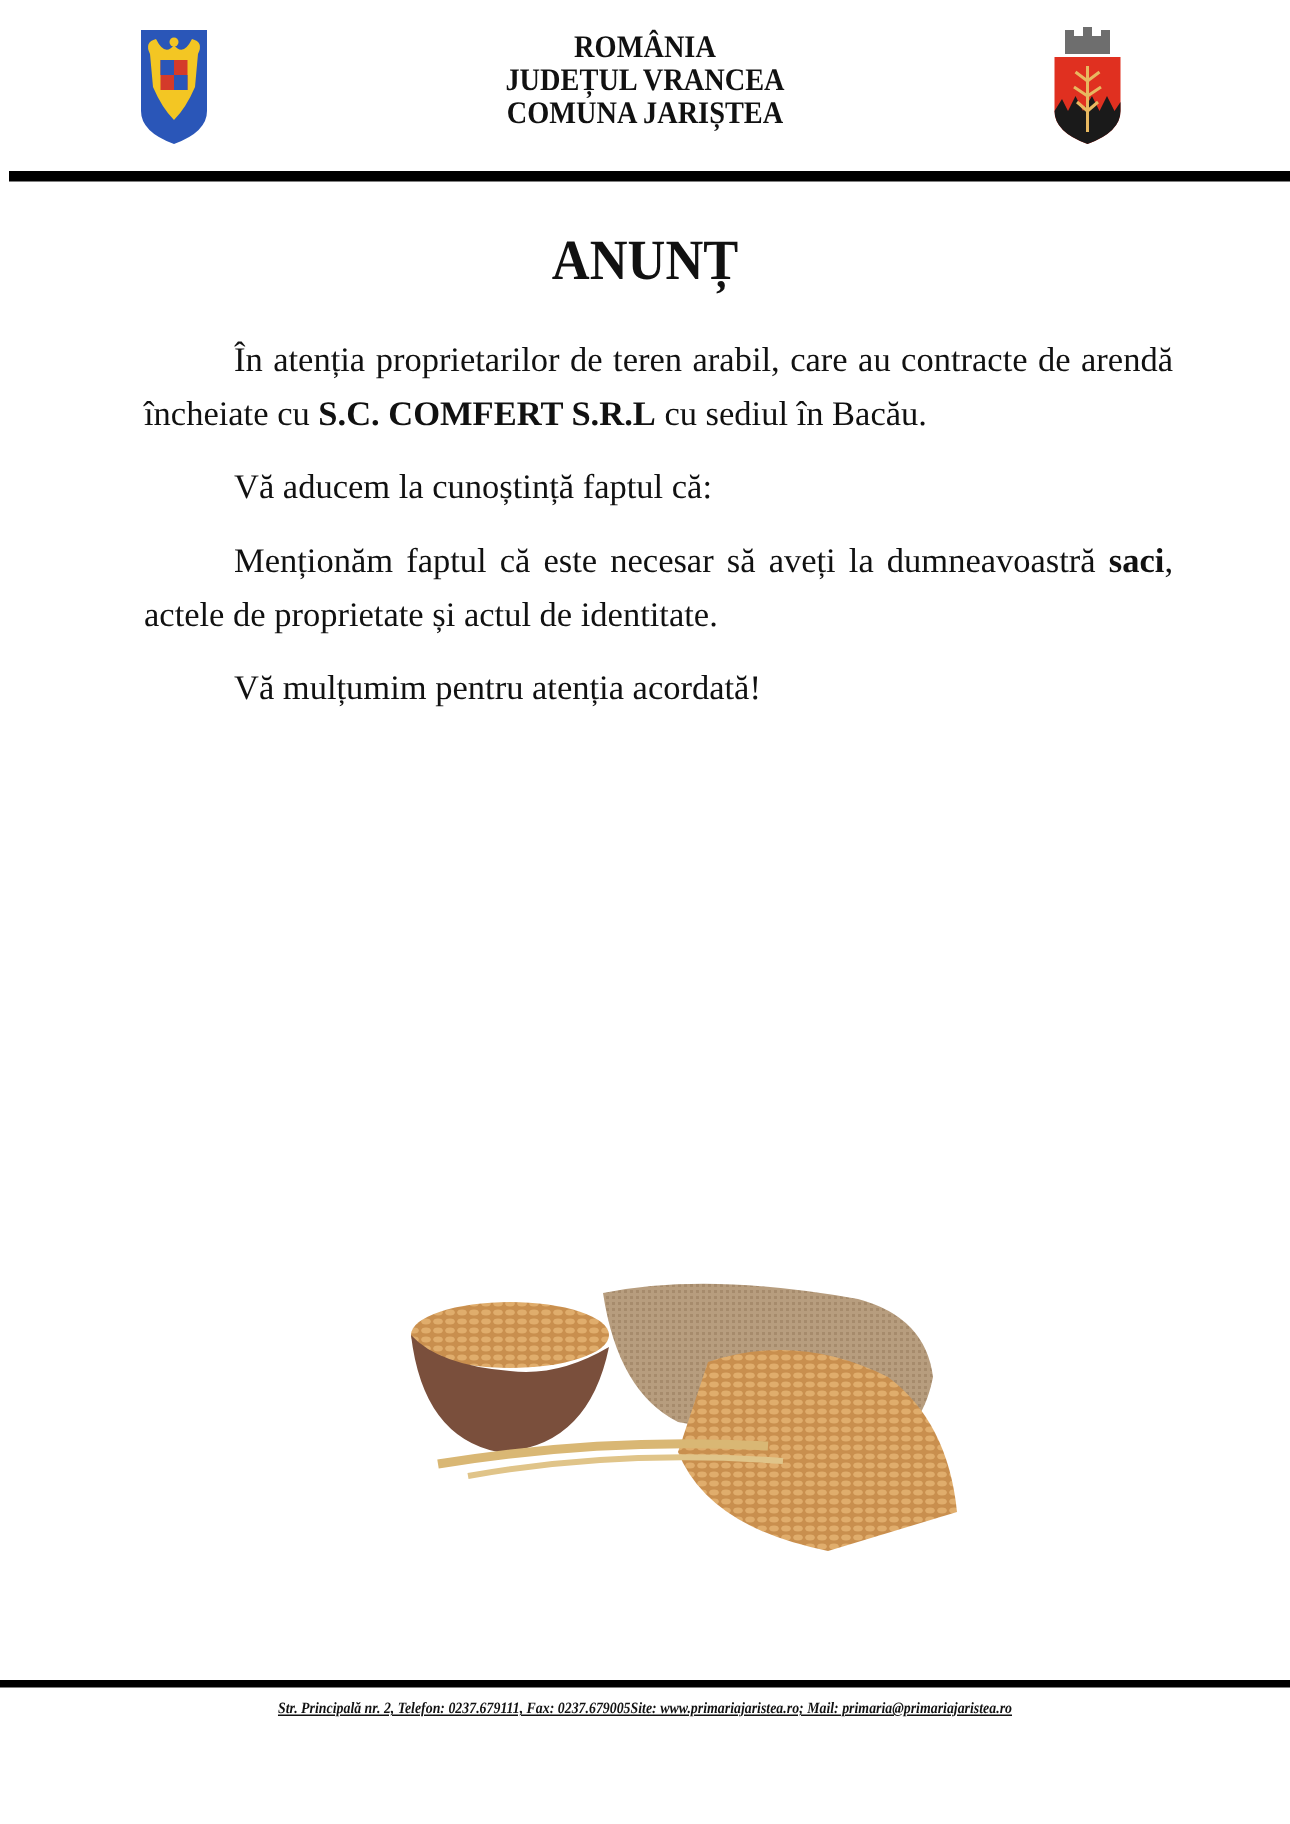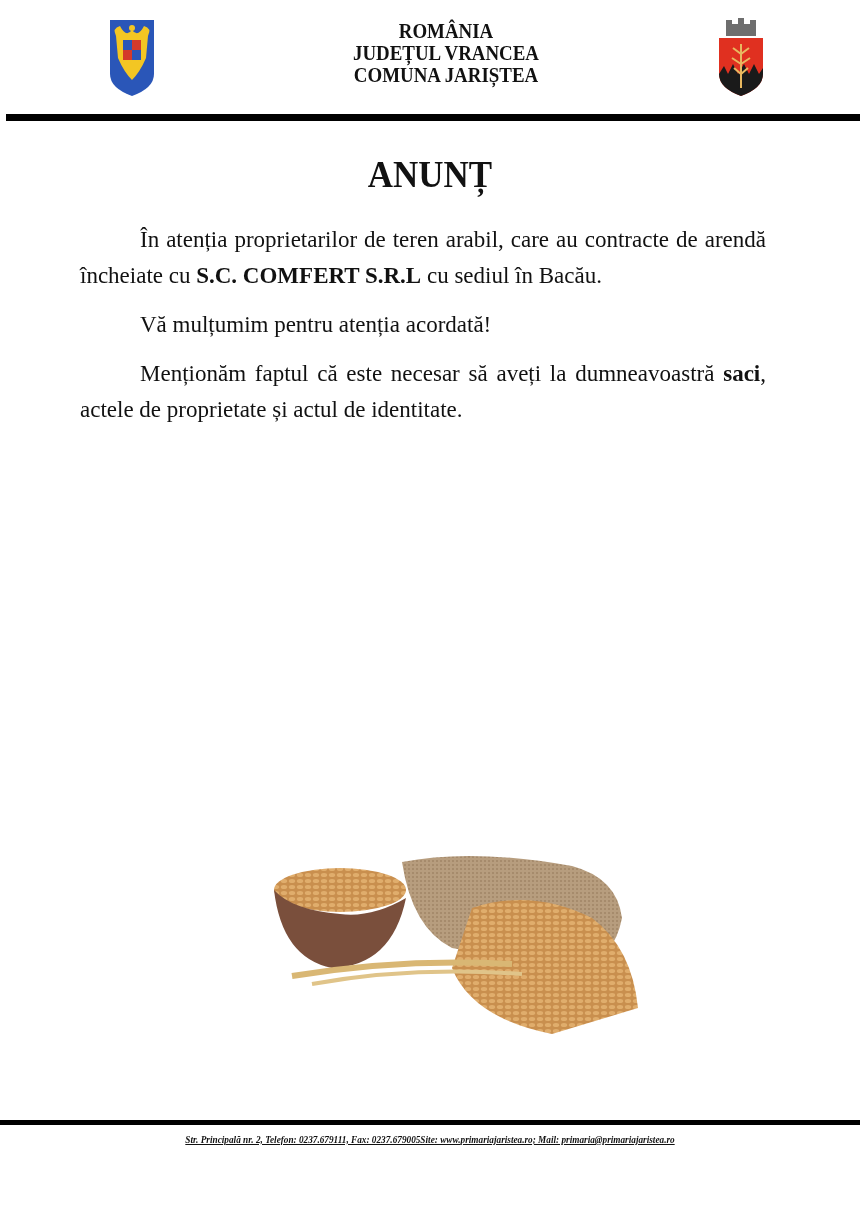--- a/index.html
+++ b/index.html
@@ -1,23 +1,23 @@
 <!DOCTYPE html>
 <html><head>
 <meta charset="utf-8">
 <style>
   html, body { margin:0; padding:0; background:#fff; }
   body { width:860px; height:1216px; position:relative; overflow:hidden; font-family:"Liberation Serif", serif; color:#111; }
-  .hdr { position:absolute; top:0; left:16px; width:762px; height:118px; }
+  .hdr { position:absolute; top:0; left:0; width:762px; height:118px; }
   .crest-ro { position:absolute; left:92px; top:18px; width:48px; height:80px; }
   .crest-ja { position:absolute; left:700px; top:18px; width:50px; height:80px; }
   .hdr-text { position:absolute; left:0; width:860px; top:20px; text-align:center; font-weight:bold; font-size:21px; line-height:22px; transform:scaleX(0.9); }
   .rule-top { position:absolute; left:6px; right:0; top:114px; height:7px; background:#000; }
   .title { position:absolute; top:152px; left:0; width:860px; text-align:center; font-weight:bold; font-size:38px; letter-spacing:0; transform:scaleX(0.92); }
-  .body { position:absolute; left:80px; width:686px; top:222px; font-size:23px; line-height:36px; text-align:justify; }
+  .body { position:absolute; left:96px; width:686px; top:222px; font-size:23px; line-height:36px; text-align:justify; }
   .body p { margin:0 0 13px 0; text-indent:60px; }
   b { font-weight:bold; }
   .pic { position:absolute; left:272px; top:848px; width:366px; height:186px; }
   .rule-bot { position:absolute; left:0; right:0; top:1120px; height:5px; background:#000; }
   .footer { position:absolute; top:1134px; left:0; width:860px; text-align:center; font-size:10.5px; font-weight:bold; font-style:italic; text-decoration:underline; transform:scaleX(0.88); }
 </style>
 </head>
 <body>
 
 <div class="hdr">
@@ -43,22 +43,23 @@
     <path d="M3 56 L8 48 L12 56 L17 46 L22 56 L28 46 L33 56 L38 46 L43 56 L47 50 V56 Q47 70 25 78 Q3 70 3 56 Z" fill="#1a1a1a"></path>
     <path d="M25 26 V70 M25 36 L17 30 M25 36 L33 30 M25 46 L16 40 M25 46 L34 40 M25 56 L18 50 M25 56 L32 50" stroke="#e8b860" stroke-width="2" fill="none"></path>
   </svg>
 </div>
 <div class="rule-top"></div>
 
 <div class="title">ANUNȚ</div>
 
 <div class="body">
   <p><span>În atenția proprietarilor de teren arabil, care au contracte de arendă încheiate cu </span><b>S.C. COMFERT S.R.L</b><span> cu sediul în Bacău.</span></p>
+  <p>Vă aducem la cunoștință faptul că:</p>
+  <p><span>Menționăm faptul că este necesar să aveți la dumneavoastră </span><b>saci</b><span>, actele de proprietate și actul de identitate.</span></p>
   <p>Vă mulțumim pentru atenția acordată!</p>
-  <p><span>Menționăm faptul că este necesar să aveți la dumneavoastră </span><b>saci</b><span>, actele de proprietate și actul de identitate.</span></p>
 </div>
 
 <svg class="pic" viewBox="0 0 366 186">
   <defs>
     <pattern id="grain" width="8" height="6" patternUnits="userSpaceOnUse">
       <rect width="8" height="6" fill="#c98f4e"></rect>
       <ellipse cx="4" cy="3" rx="3.2" ry="2" fill="#e0ad6c"></ellipse>
     </pattern>
     <pattern id="burlap" width="4" height="4" patternUnits="userSpaceOnUse">
       <rect width="4" height="4" fill="#b79d7e"></rect>

